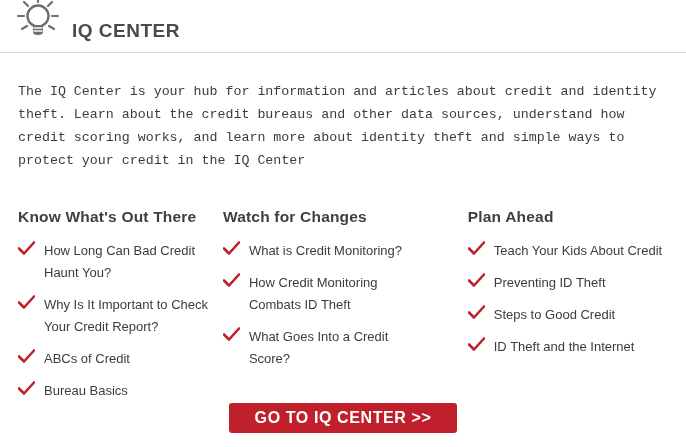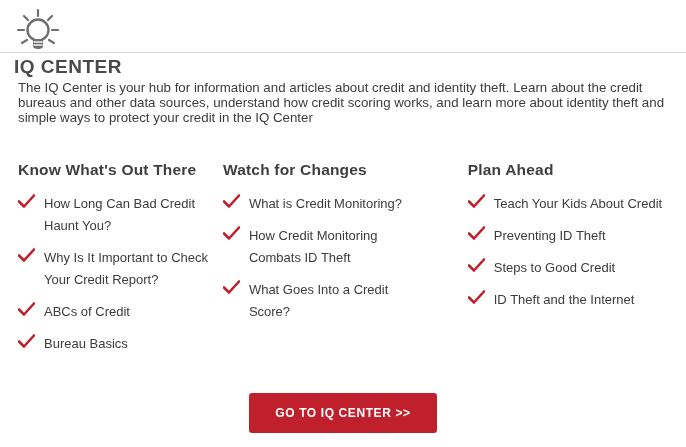--- a/index.html
+++ b/index.html
@@ -17,47 +17,47 @@
   .page {
     position: relative;
     width: 686px;
     height: 447px;
     box-sizing: border-box;
   }
 
   
   .header {
     display: flex;
-    align-items: flex-start;
+    align-items: flex-end;
     padding: 8px 0 10px 14px;
     border-bottom: 1px solid #d8d8d8;
     height: 53px;
     box-sizing: border-box;
-    flex-direction: column;
   }
   .bulb-icon {
     width: 48px;
     height: 48px;
     flex: 0 0 48px;
     margin-right: 10px;
   }
   .header-title {
     font-size: 19px;
     font-weight: bold;
     color: #4a4a4a;
     letter-spacing: 0.5px;
   }
 
   
   .intro {
     padding: 14px 10px 0 18px;
     font-size: 13.3px;
-    line-height: 15px;
+    line-height: 23px;
     color: #3c3c3c;
     max-width: 660px;
+    font-family: Liberation Mono, monospace;
   }
 
   
   .columns {
     display: flex;
     padding: 22px 18px 0 18px;
     box-sizing: border-box;
   }
   .col {
     box-sizing: border-box;
@@ -104,24 +104,24 @@
     left: 0;
     right: 0;
     bottom: 14px;
     display: flex;
     justify-content: center;
   }
   .cta {
     display: inline-block;
     background: #c0202c;
     color: #ffffff;
-    font-size: 12px;
+    font-size: 16px;
     font-weight: bold;
     letter-spacing: 0.6px;
-    padding: 13px 26px;
+    padding: 6px 26px;
     border: none;
     border-radius: 3px;
     cursor: pointer;
     font-family: "Liberation Sans", sans-serif;
   }
 </style>
 </head>
 <body>
 
 <div class="page">

